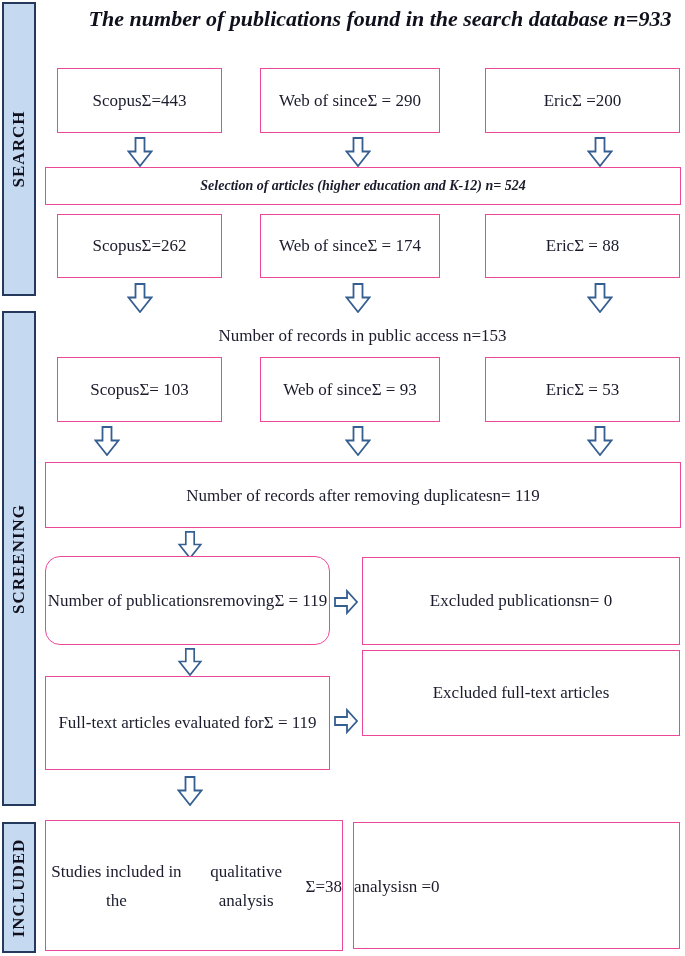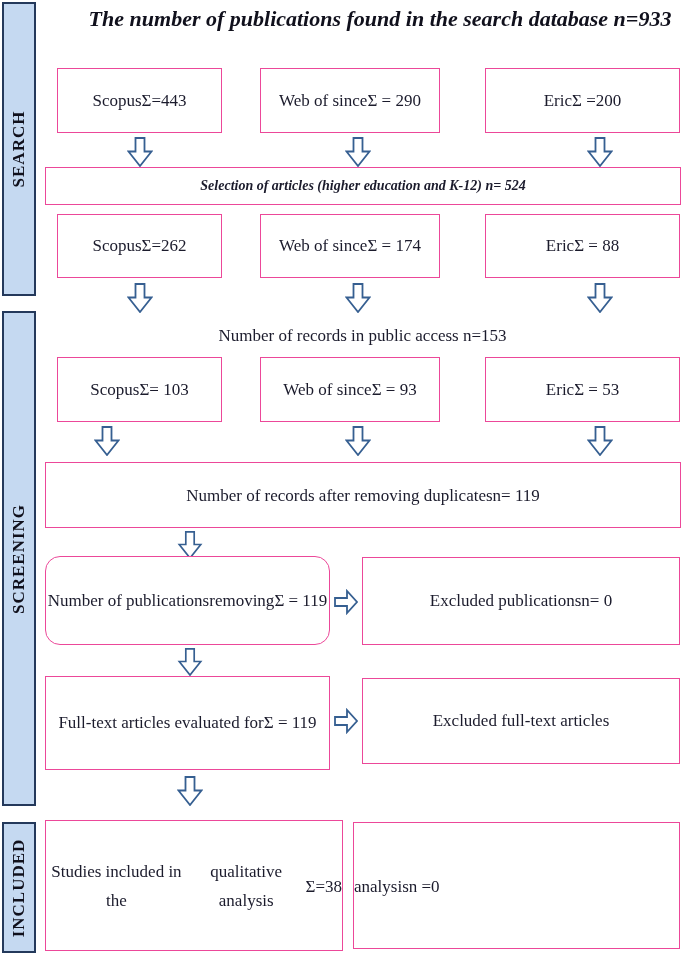--- a/index.html
+++ b/index.html
@@ -147,21 +147,21 @@
       <path d="M8.5 1 H17.5 V14.5 H24.5 L13 29 L1.5 14.5 H8.5 Z" fill="#ffffff" stroke="#365f91" stroke-width="1.8"></path>
     </svg></div>
 
 <div class="box" style="left:45px;top:676px;width:285px;height:94px;">
   <span>Full-text articles evaluated for</span>
   <span>Σ = 119</span>
 </div>
 <div class="arr" style="left:334px;top:708px;"><svg width="24" height="26" viewBox="0 0 24 26">
       <path d="M1 9 H13 V2 L23 13 L13 24 V17 H1 Z" fill="#ffffff" stroke="#365f91" stroke-width="1.8"></path>
     </svg></div>
-<div class="box" style="left:362px;top:678px;width:318px;height:86px;">
+<div class="box" style="left:362px;top:650px;width:318px;height:86px;">
   <span>Excluded full-text articles</span>
 </div>
 
 <div class="arr" style="left:177px;top:776px;"><svg width="26" height="30" viewBox="0 0 26 30">
       <path d="M8.5 1 H17.5 V14.5 H24.5 L13 29 L1.5 14.5 H8.5 Z" fill="#ffffff" stroke="#365f91" stroke-width="1.8"></path>
     </svg></div>
 
 <div class="box toptext" style="left:45px;top:820px;width:298px;height:131px;">
   <span>Studies included in the</span>
   <span>qualitative analysis</span>

